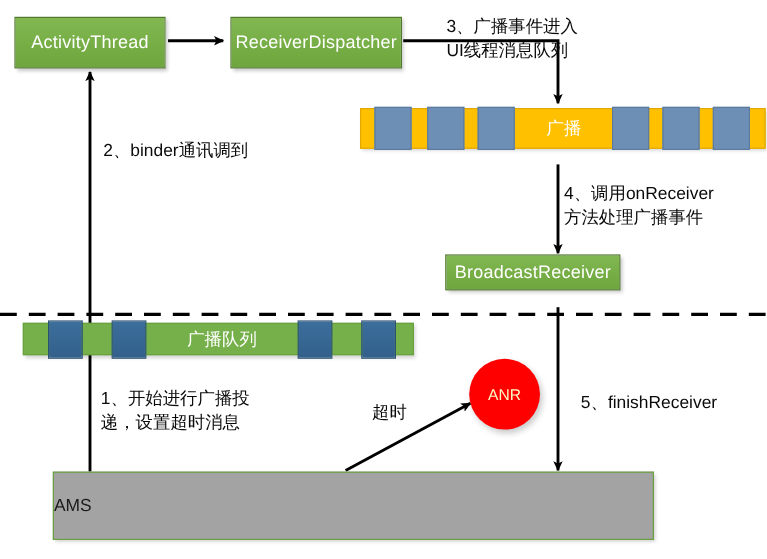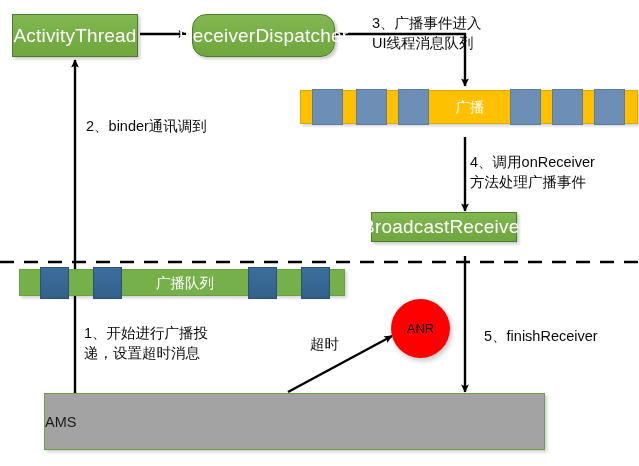--- a/index.html
+++ b/index.html
@@ -26,21 +26,21 @@
   }
   .node {
     position: absolute;
     box-sizing: border-box;
     display: flex;
     align-items: center;
     justify-content: center;
     border: 1px solid #4F7A2B;
     background: linear-gradient(to bottom, #82B752 0%, #76AE45 55%, #6FA63F 100%);
     color: #ffffff;
-    font-size: 19px;
+    font-size: 15px;
     letter-spacing: 0.2px;
     box-shadow: 2px 2px 3px rgba(0,0,0,0.22);
     white-space: nowrap;
     z-index: 4;
   }
   .bar {
     position: absolute;
     box-sizing: border-box;
     z-index: 3;
     box-shadow: 2px 2px 3px rgba(0,0,0,0.18);
@@ -90,21 +90,21 @@
     z-index: 4;
   }
   .anr {
     position: absolute;
     box-sizing: border-box;
     border-radius: 50%;
     background: #FF0000;
     display: flex;
     align-items: center;
     justify-content: center;
-    color: #000000;
+    color: #fef9c3;
     font-size: 13px;
     box-shadow: 2px 3px 5px rgba(0,0,0,0.22);
     z-index: 5;
   }
   .ann {
     position: absolute;
     color: #0A0A0A;
     font-size: 14.5px;
     line-height: 1.38;
     white-space: nowrap;
@@ -137,21 +137,21 @@
 
     <line x1="75" y1="271" x2="75" y2="60" stroke="#000000" stroke-width="2.4" marker-end="url(#arrowhead)"></line>
 
     <line x1="288" y1="392" x2="392" y2="336" stroke="#000000" stroke-width="2.4" marker-end="url(#arrowhead)"></line>
   </svg>
 
   <div class="node" style="left:12px; top:14px; width:126px; height:43px;">
     <span>ActivityThread</span>
   </div>
 
-  <div class="node" style="left:192px; top:14px; width:143px; height:43px;border-radius:14px;">
+  <div class="node" style="left:192px; top:14px; width:143px; height:43px;">
     <span>ReceiverDispatcher</span>
   </div>
 
   <div class="node" style="left:371px; top:212px; width:146px; height:30px;">
     <span>BroadcastReceiver</span>
   </div>
 
   <div class="bar bar-yellow" style="left:300px; top:90px; width:338px; height:34px;">
     <div class="slot slot-light" style="left:11px; width:31px; height:36px;"></div>
     <div class="slot slot-light" style="left:55px; width:31px; height:36px;"></div>

